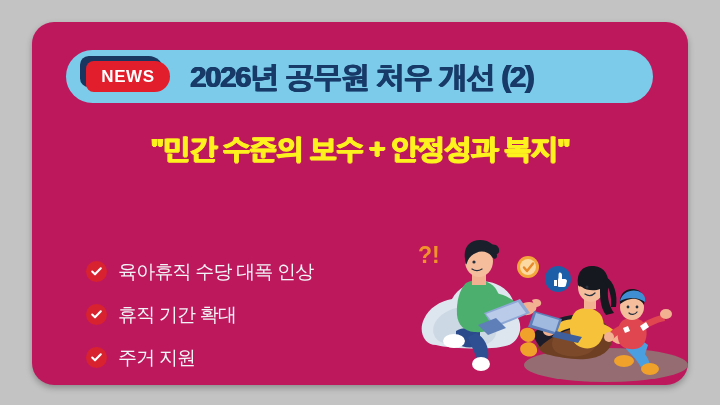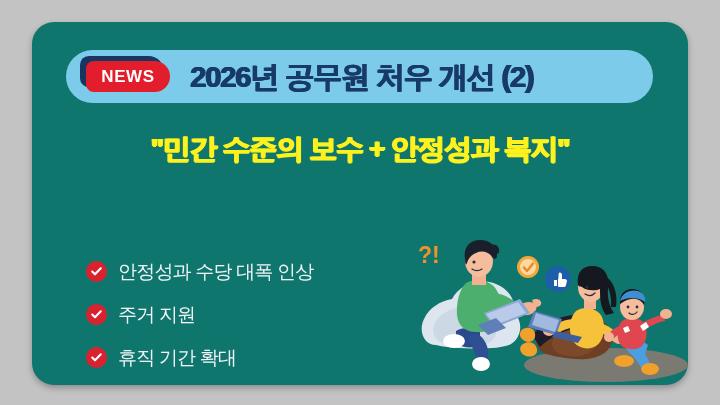--- a/index.html
+++ b/index.html
@@ -21,21 +21,21 @@
     height: 405px;
   }
 
   
   .card {
     position: absolute;
     left: 32px;
     top: 22px;
     width: 656px;
     height: 363px;
-    background: #0f766e;
+    background: #be185d;
     border-radius: 22px;
     overflow: hidden;
     box-shadow: 0 3px 6px rgba(0,0,0,0.28);
   }
 
   
   .header-pill {
     position: absolute;
     left: 34px;
     top: 28px;
@@ -193,41 +193,41 @@
 
 
     <div class="bullets">
 
       <div class="bullet-row">
         <span class="check-icon">
           <svg width="13" height="13" viewBox="0 0 13 13">
             <path d="M2.2 6.6 L5 9.3 L10.8 3.3" stroke="#ffffff" stroke-width="2.1" fill="none" stroke-linecap="round" stroke-linejoin="round"></path>
           </svg>
         </span>
-        <span class="bullet-label">안정성과 수당 대폭 인상</span>
+        <span class="bullet-label">육아휴직 수당 대폭 인상</span>
+      </div>
+
+      <div class="bullet-row">
+        <span class="check-icon">
+          <svg width="13" height="13" viewBox="0 0 13 13">
+            <path d="M2.2 6.6 L5 9.3 L10.8 3.3" stroke="#ffffff" stroke-width="2.1" fill="none" stroke-linecap="round" stroke-linejoin="round"></path>
+          </svg>
+        </span>
+        <span class="bullet-label">휴직 기간 확대</span>
       </div>
 
       <div class="bullet-row">
         <span class="check-icon">
           <svg width="13" height="13" viewBox="0 0 13 13">
             <path d="M2.2 6.6 L5 9.3 L10.8 3.3" stroke="#ffffff" stroke-width="2.1" fill="none" stroke-linecap="round" stroke-linejoin="round"></path>
           </svg>
         </span>
         <span class="bullet-label">주거 지원</span>
       </div>
 
-      <div class="bullet-row">
-        <span class="check-icon">
-          <svg width="13" height="13" viewBox="0 0 13 13">
-            <path d="M2.2 6.6 L5 9.3 L10.8 3.3" stroke="#ffffff" stroke-width="2.1" fill="none" stroke-linecap="round" stroke-linejoin="round"></path>
-          </svg>
-        </span>
-        <span class="bullet-label">휴직 기간 확대</span>
-      </div>
-
     </div>
 
     <div class="illustration">
       <svg class="illo-svg" width="278" height="158" viewBox="0 0 278 158" xmlns="http://www.w3.org/2000/svg">
 
         <ellipse cx="196" cy="138" rx="82" ry="17" fill="#8d7b74" opacity="0.85"></ellipse>
 
         <path d="M26 118 C14 118 8 104 14 92 C19 81 30 74 42 72 C50 57 70 50 86 57 C99 62 106 74 105 87 C113 95 112 110 101 117 C90 124 40 122 26 118 Z" fill="#dde6ee"></path>
         <path d="M34 116 C24 114 20 103 26 94 C33 84 47 79 58 80 C72 81 84 90 86 102 C88 112 78 119 66 120 C55 121 42 118 34 116 Z" fill="#ccd8e4"></path>
 

